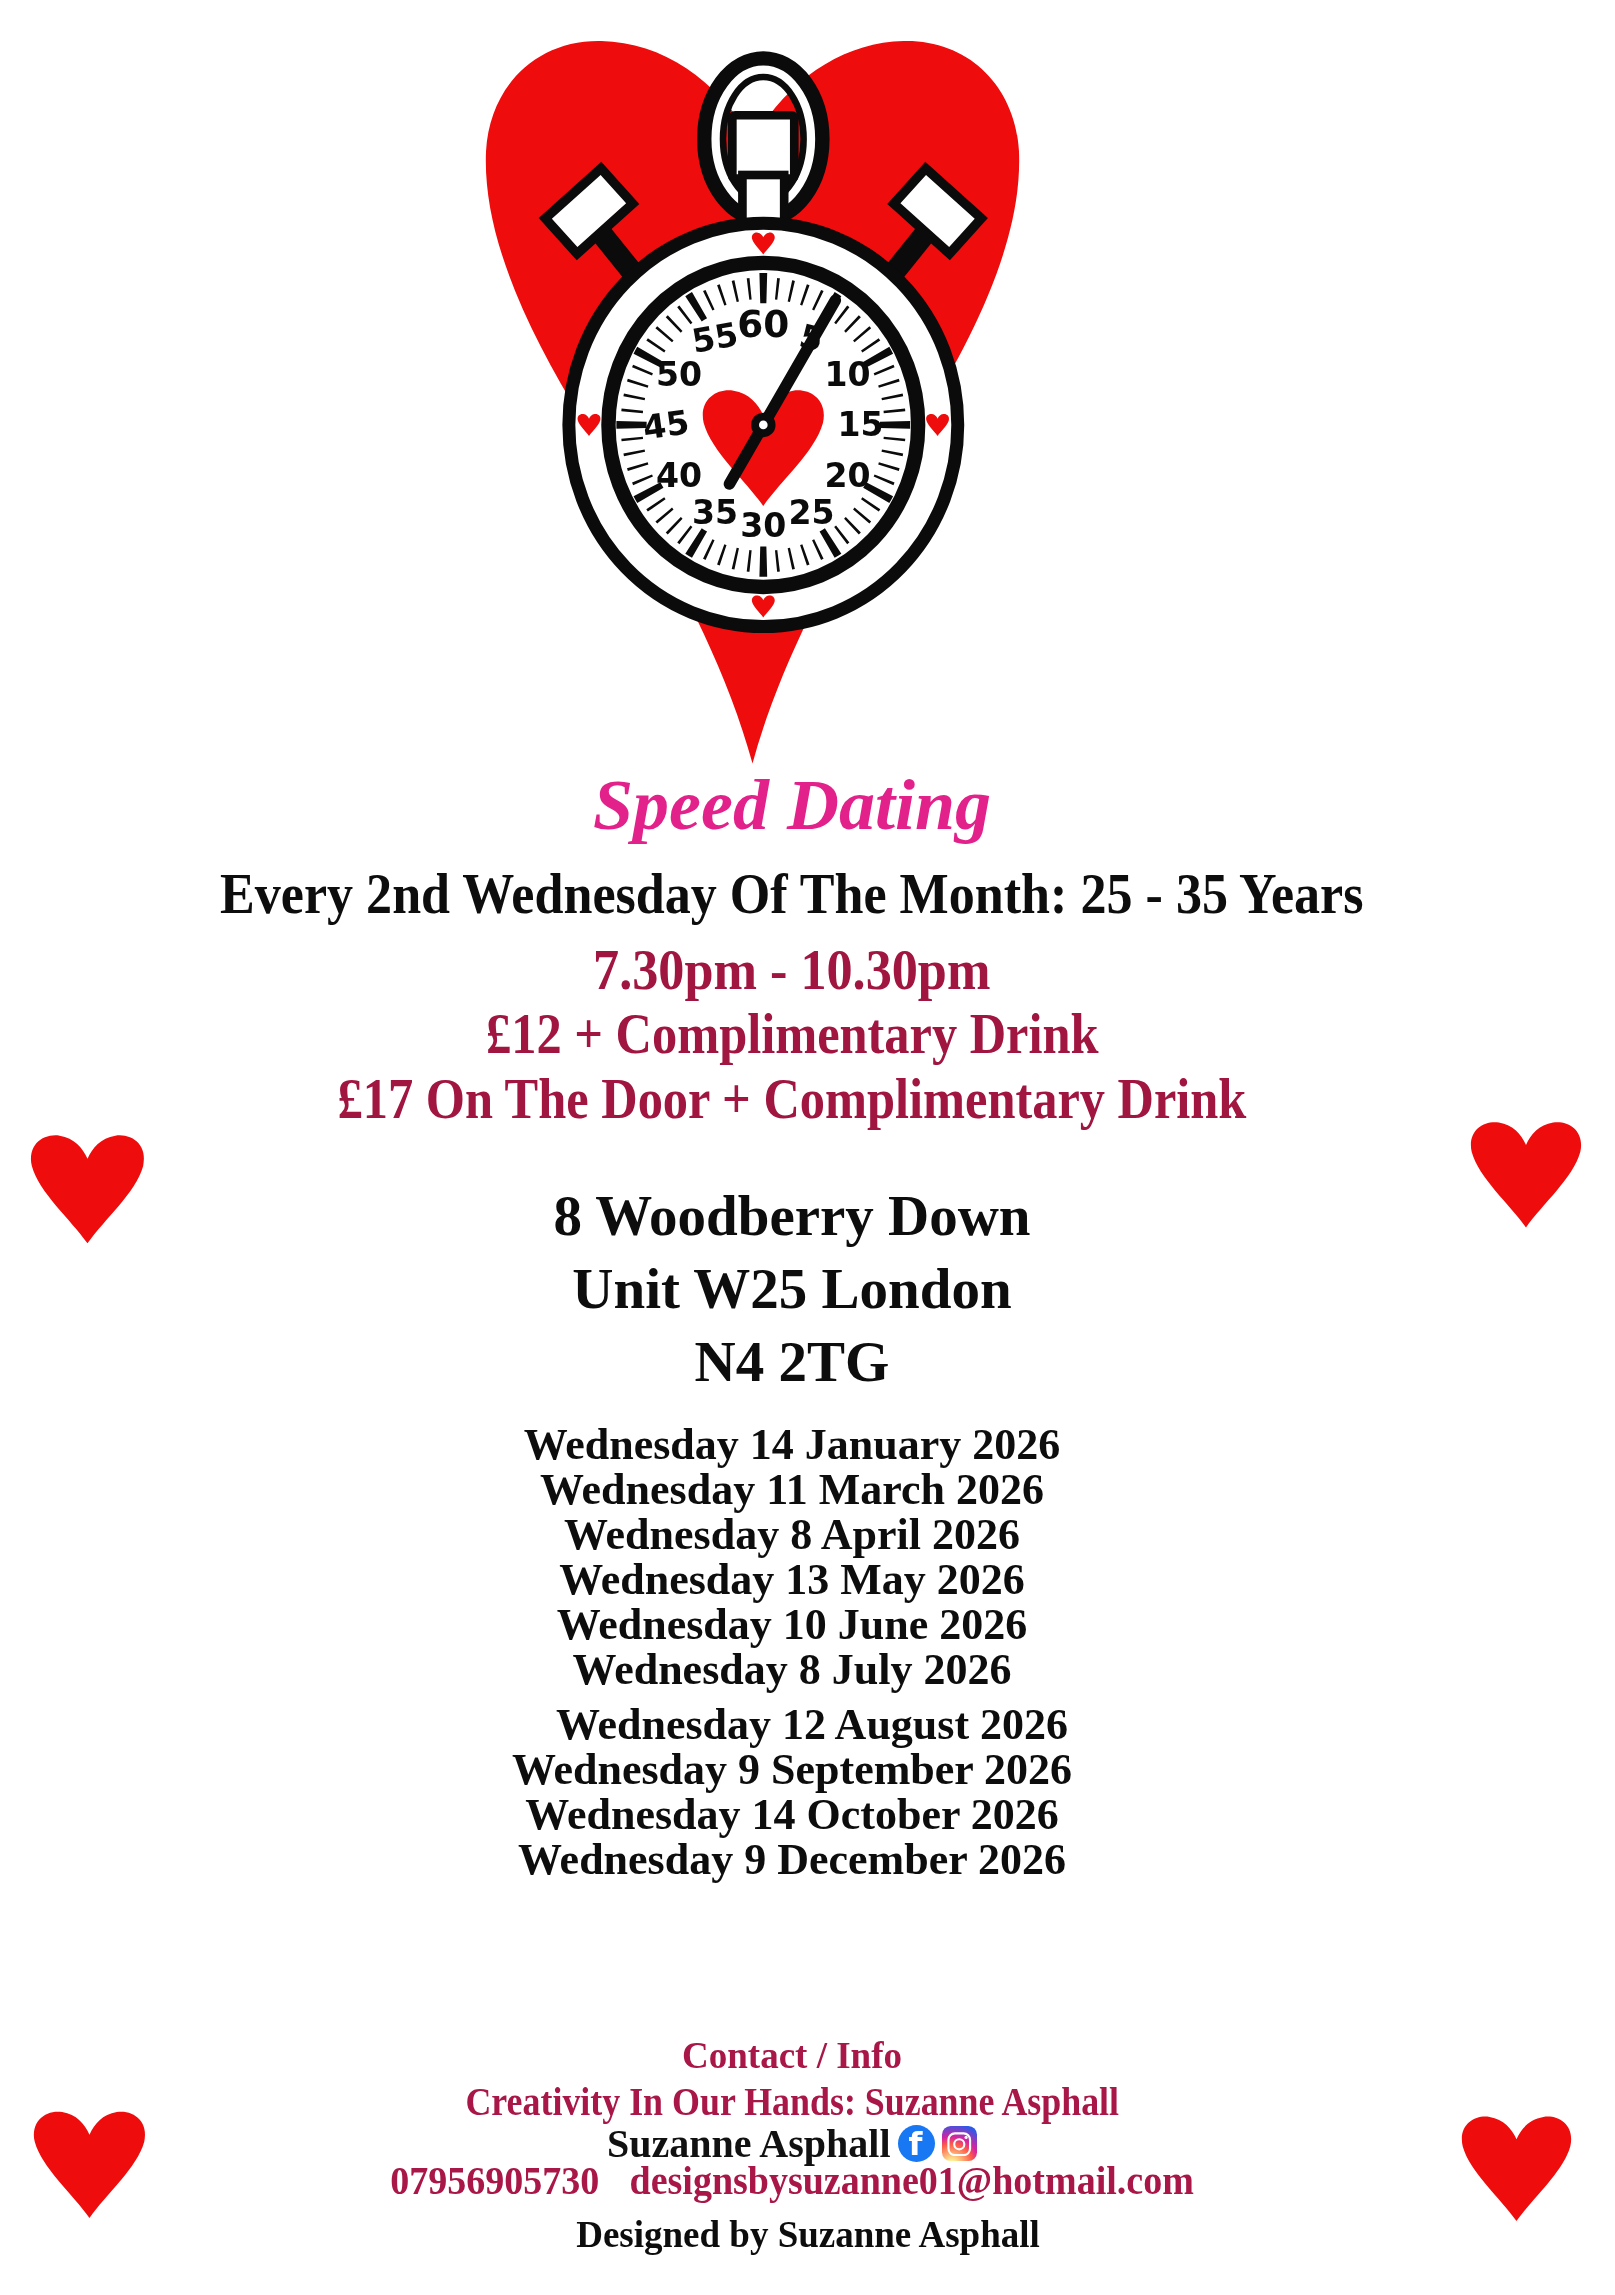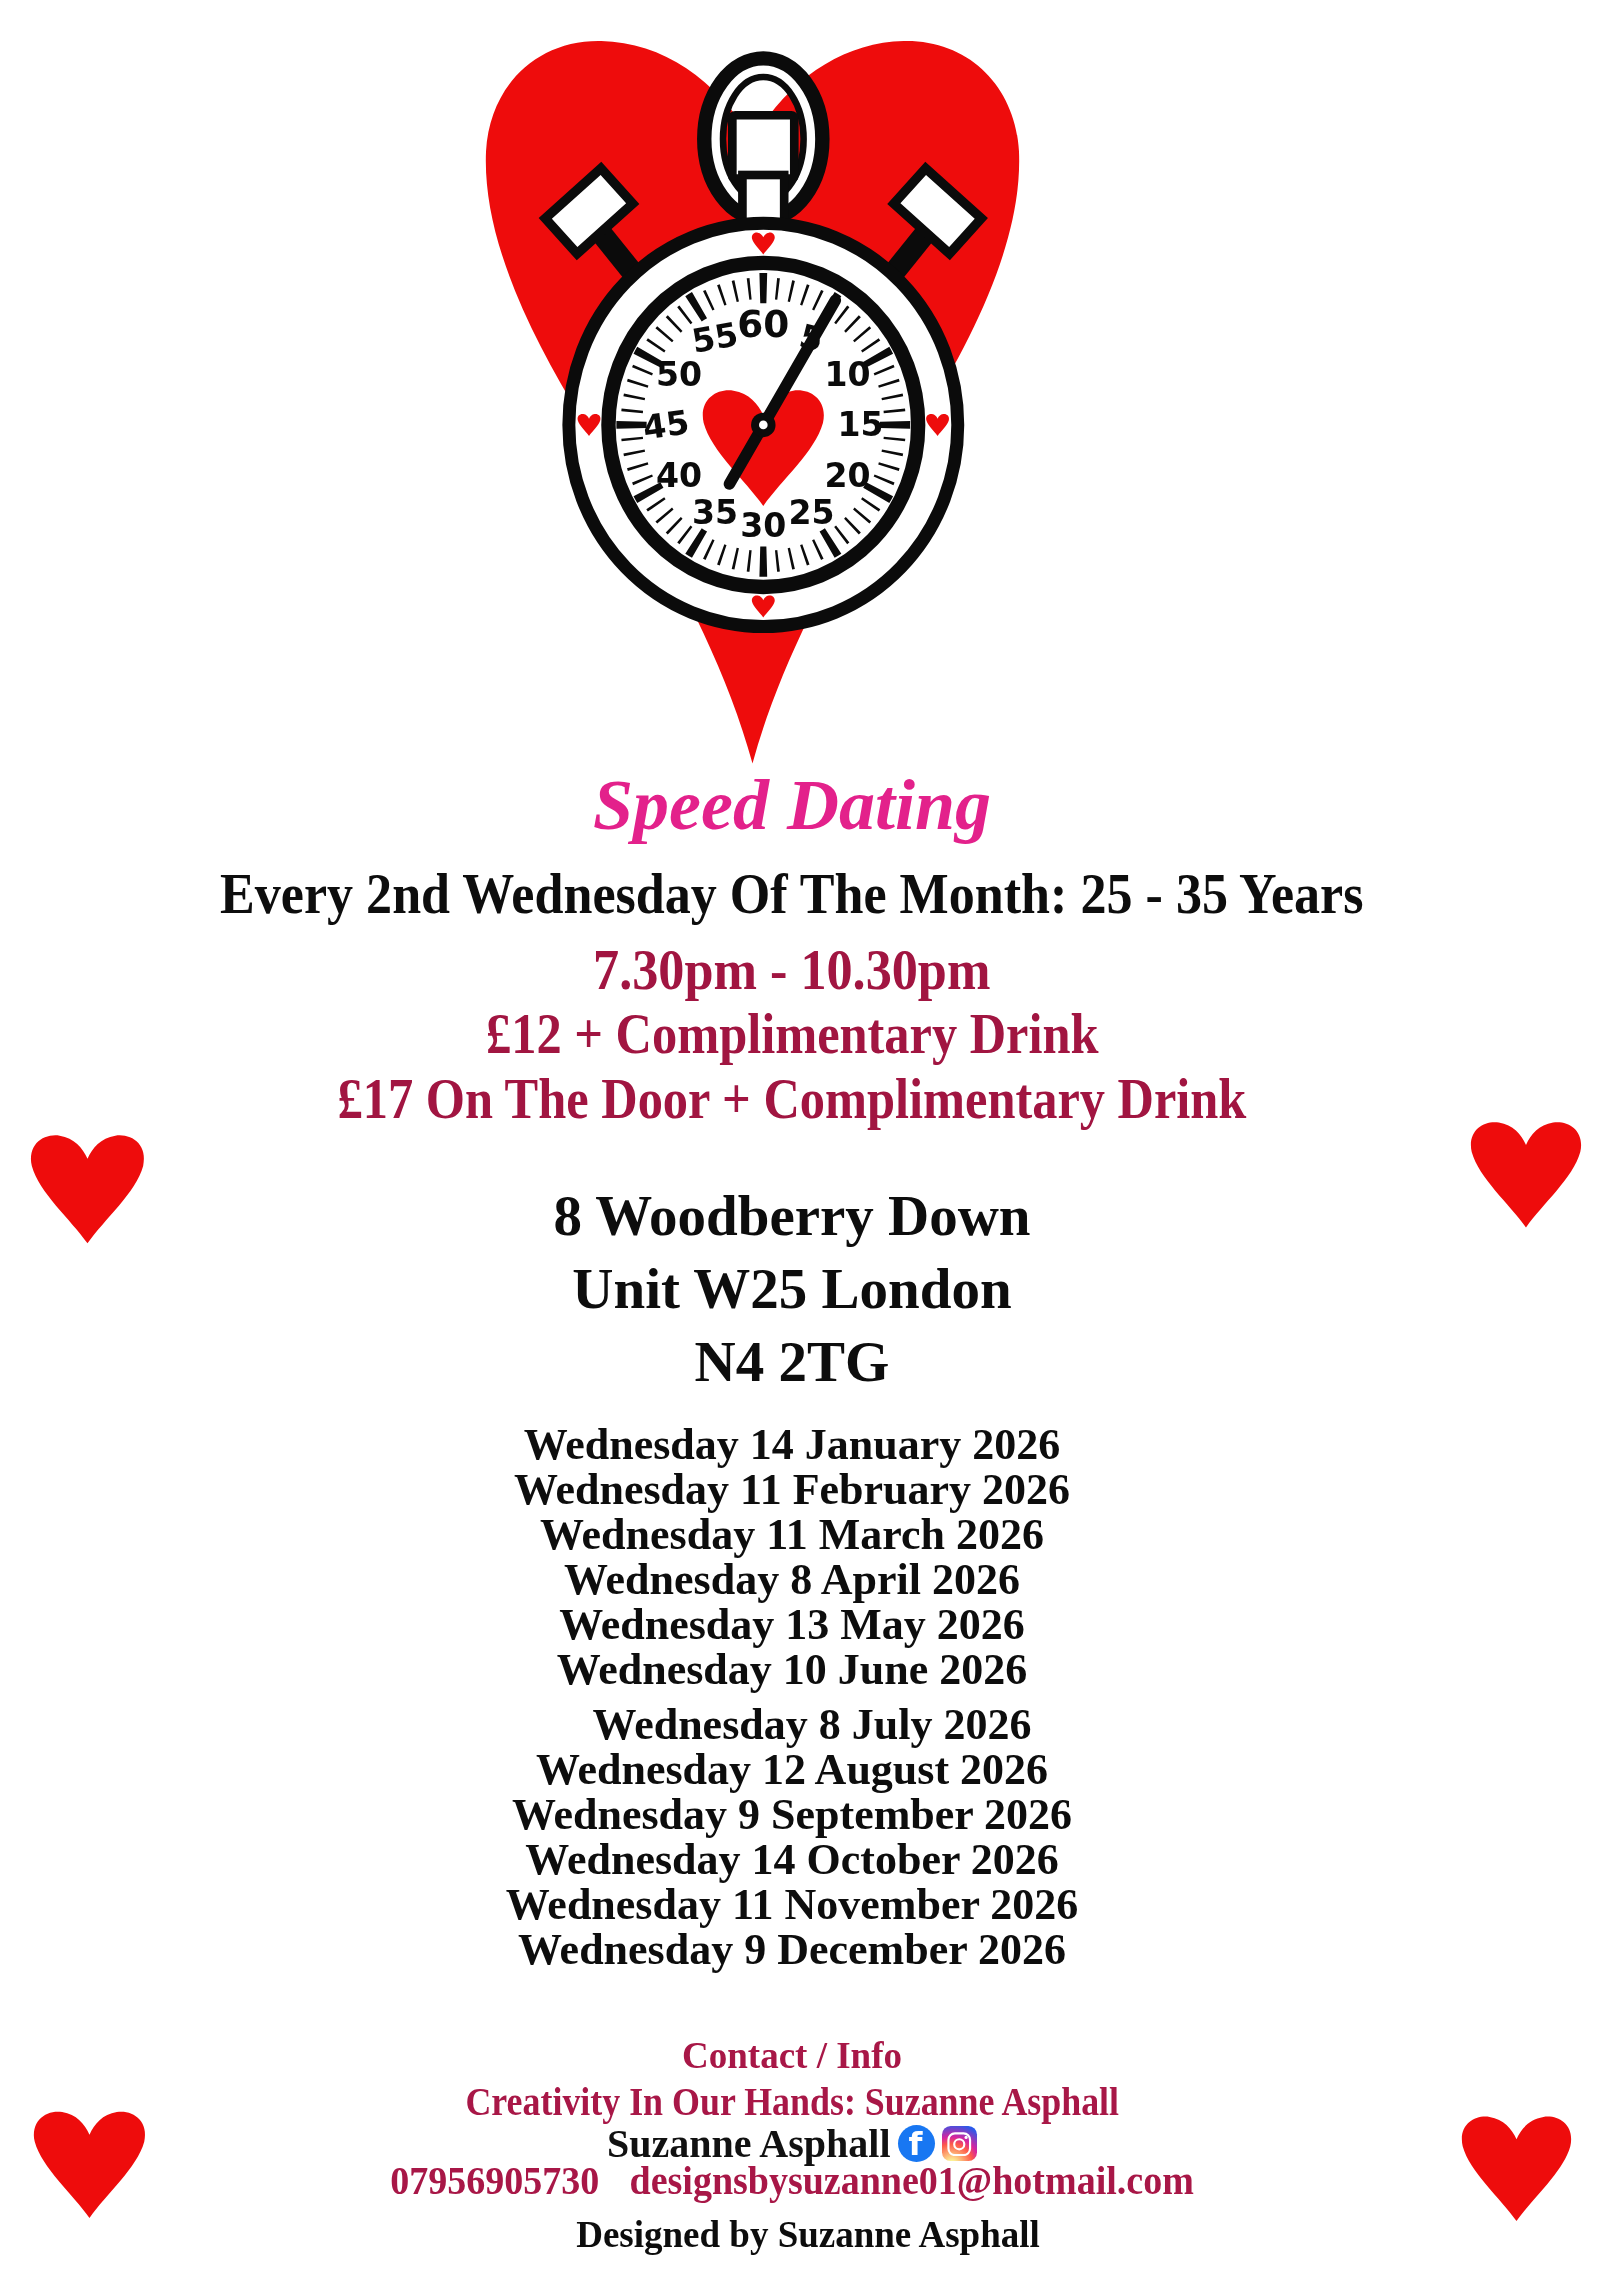--- a/index.html
+++ b/index.html
@@ -116,30 +116,28 @@
   </div>
 
   <div class="row address">
     <div>8 Woodberry Down</div>
     <div>Unit W25 London</div>
     <div>N4 2TG</div>
   </div>
 
   <div class="row dates">
     <div class="date-line">Wednesday 14 January 2026</div>
-    <div class="date-line">Wednesday 11 February 2026</div>
     <div class="date-line">Wednesday 11 March 2026</div>
     <div class="date-line">Wednesday 8 April 2026</div>
     <div class="date-line">Wednesday 13 May 2026</div>
     <div class="date-line">Wednesday 10 June 2026</div>
     <div class="date-line">Wednesday 8 July 2026</div>
     <div class="date-line">Wednesday 12 August 2026</div>
     <div class="date-line">Wednesday 9 September 2026</div>
     <div class="date-line">Wednesday 14 October 2026</div>
-    <div class="date-line">Wednesday 11 November 2026</div>
     <div class="date-line">Wednesday 9 December 2026</div>
   </div>
 
   <div class="row contact-heading">Contact / Info</div>
 
   <div class="row organisation">
     <span class="sq" style="--sx:.92">Creativity In Our Hands: Suzanne Asphall</span>
   </div>
 
   <div class="row suzanne-row">

